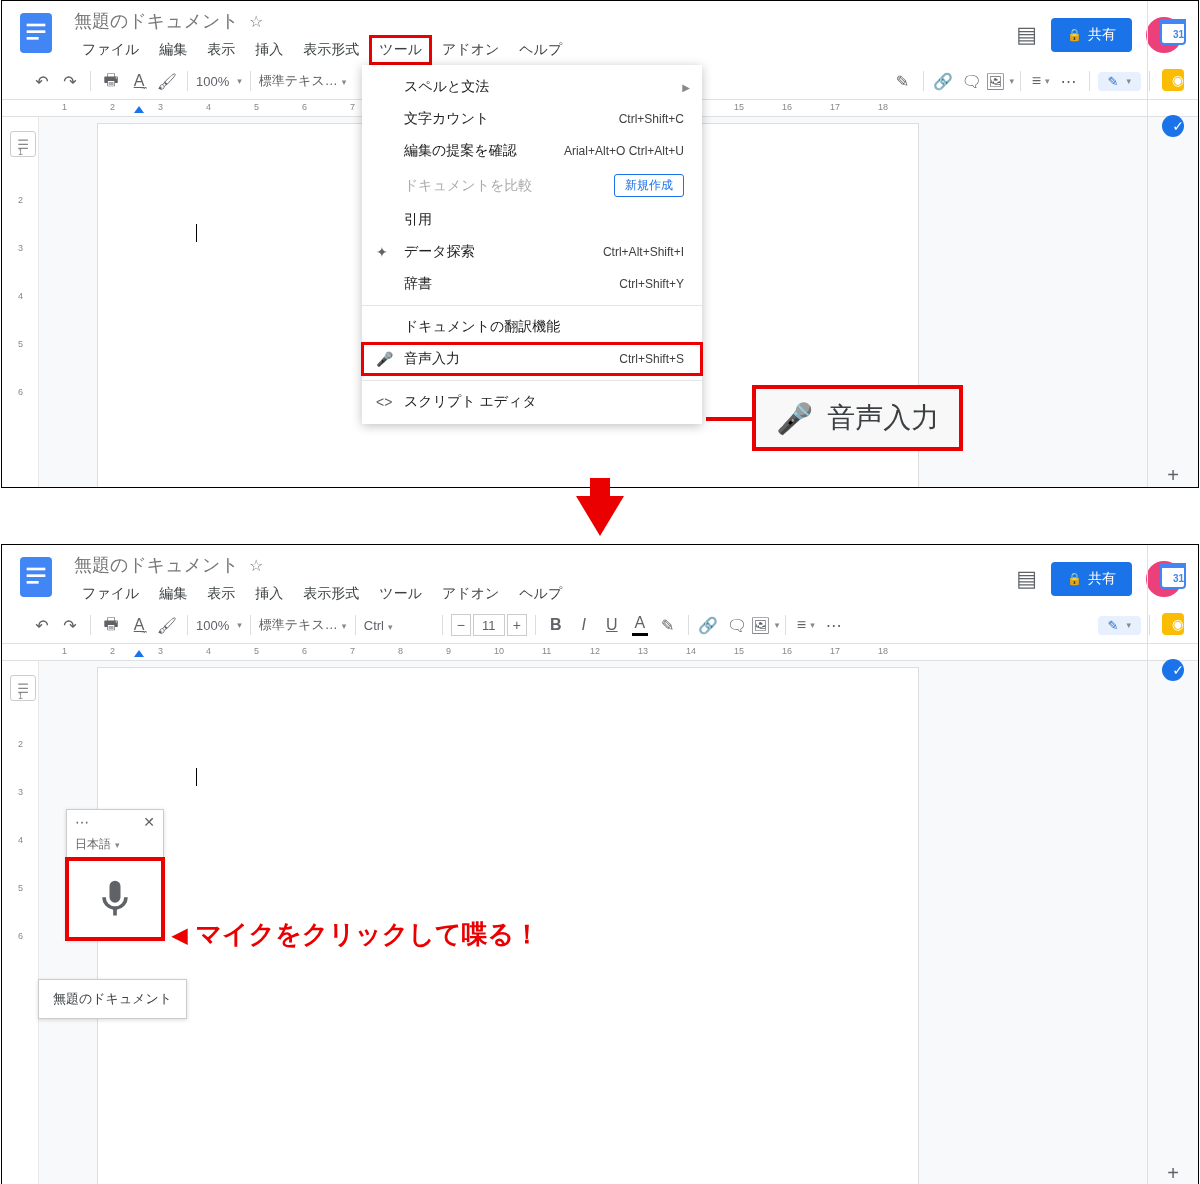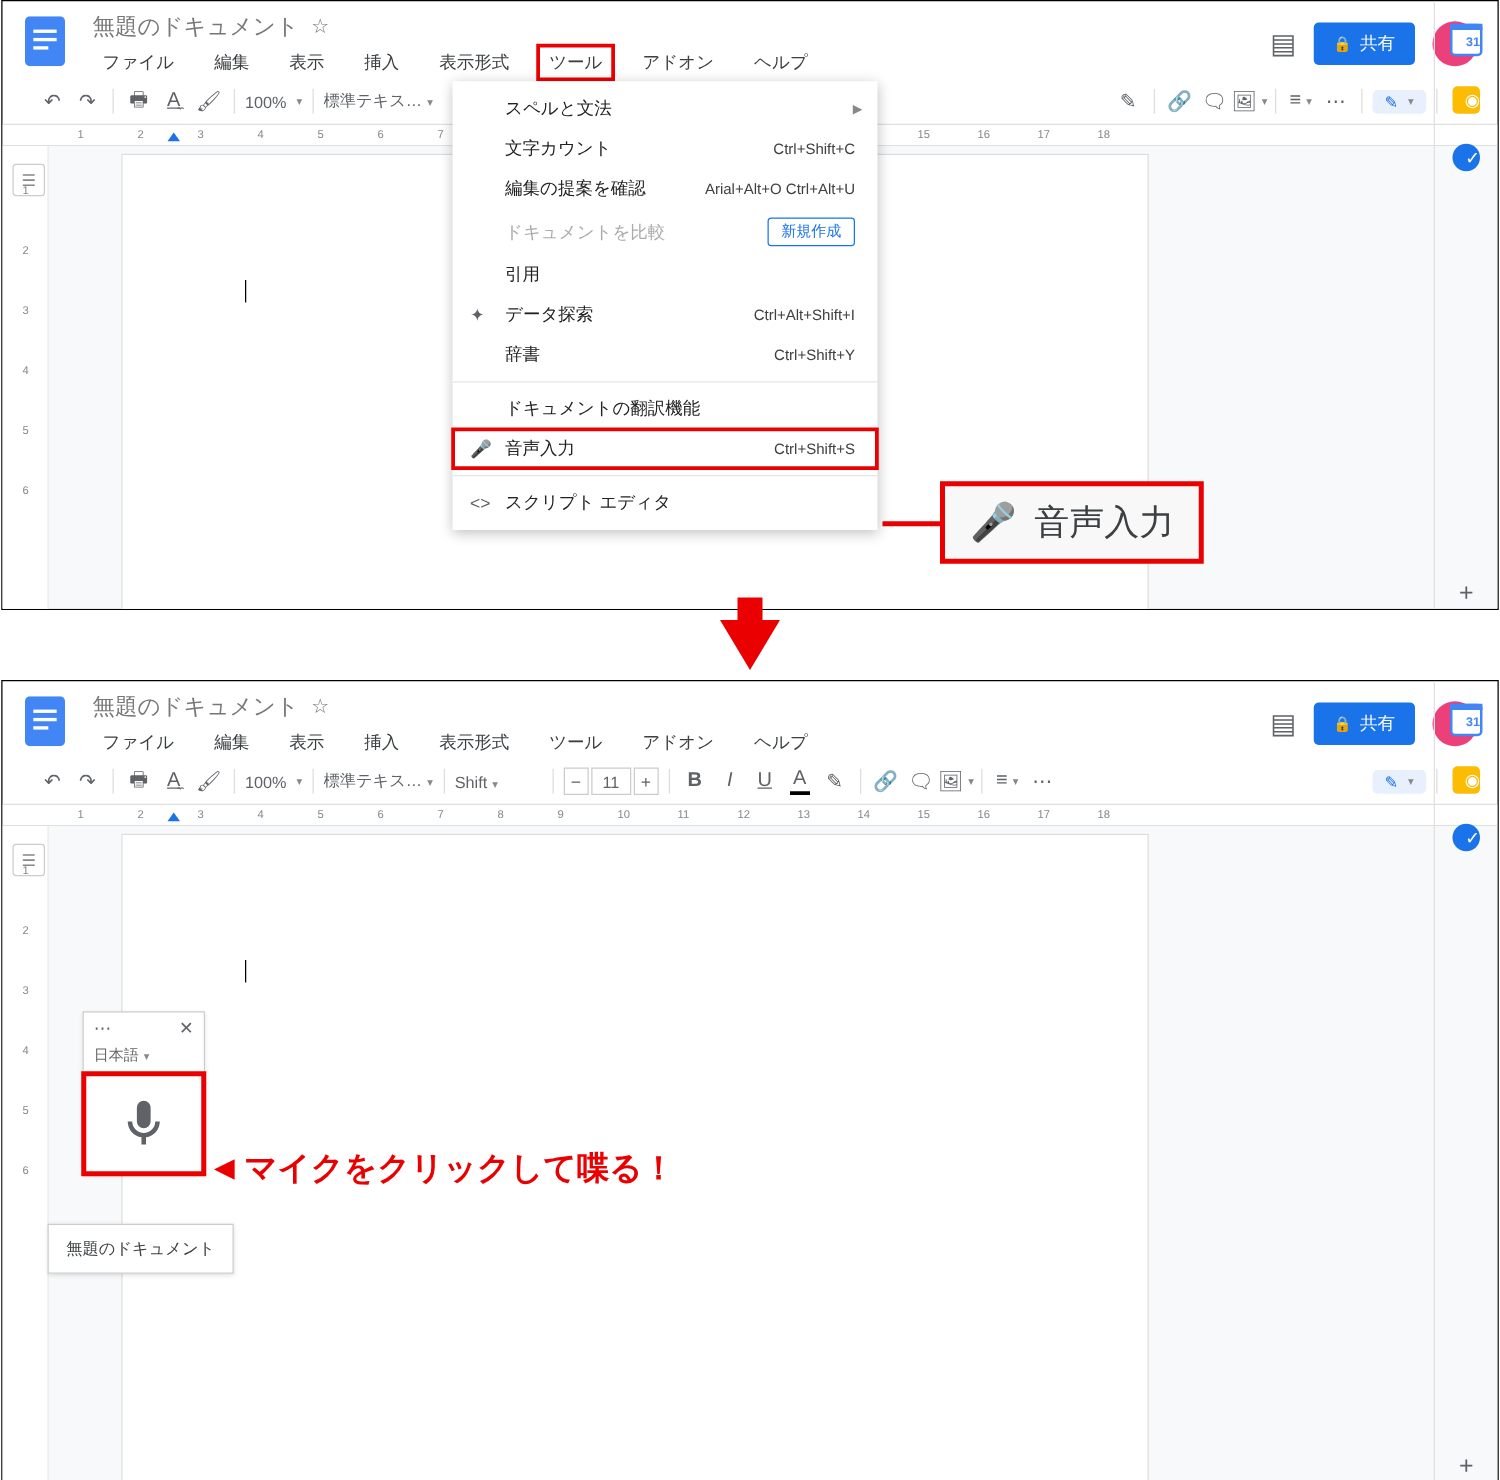--- a/index.html
+++ b/index.html
@@ -6,21 +6,21 @@
 .frame{border:1px solid #000;width:1196px;margin:0 auto 8px;background:#fff;overflow:hidden;position:relative}
 .f1{height:486px}
 .f2{height:640px}
 .hdr{display:flex;align-items:flex-start;padding:8px 16px 0;position:relative}
 .logo{width:36px;height:48px;display:flex;align-items:center;justify-content:center}
 .logo svg{width:32px;height:40px}
 .titlewrap{flex:1;margin-left:20px}
 .titlebar{display:flex;align-items:center;gap:10px}
 .doctitle{font-size:18px;color:#777}
 .star{color:#777;font-size:16px}
-.menubar{display:flex;gap:16px;margin-top:4px;font-size:14px}
+.menubar{display:flex;gap:4px;margin-top:4px;font-size:14px}
 .menubar span{padding:4px 8px;cursor:pointer}
 .hiTools{outline:3px solid #ea0000;outline-offset:-1px}
 .hdr-right{display:flex;align-items:center;gap:14px;margin-top:8px}
 .cmt{font-size:22px;color:#5f6368}
 .share{background:#1a73e8;color:#fff;padding:8px 16px;border-radius:4px;display:flex;align-items:center;gap:6px;font-size:14px;font-weight:500}
 .lock{font-size:12px}
 .avatar{width:36px;height:36px;border-radius:50%;background:#ec407a}
 .tbar{display:flex;align-items:center;height:36px;border-bottom:1px solid #e0e0e0;padding:0 16px 0 28px;gap:4px;color:#5f6368;position:relative}
 .tbtn{width:24px;height:28px;display:inline-flex;align-items:center;justify-content:center;font-size:16px}
 .sep{width:1px;height:20px;background:#ddd;margin:0 4px}
@@ -291,21 +291,21 @@
     <span class="tbtn">🖶</span>
     <span class="tbtn"><span style="text-decoration:underline">A</span>̼</span>
     <span class="tbtn">🖌</span>
     <span class="sep"></span>
     <span class="zoom drop">
         <span>100%</span>
       </span>
     <span class="sep"></span>
     <span class="styletxt drop">標準テキス…</span>
     <span class="sep"></span>
-    <span class="styletxt drop" style="width:70px">Shift</span>
+    <span class="styletxt drop" style="width:70px">Ctrl</span>
     <span class="sep"></span>
     <span class="fontsz">
       <span class="pm">−</span>
       <span class="box">11</span>
       <span class="pm">+</span>
     </span>
     <span class="sep"></span>
     <span class="tbtn">
         <b>B</b>
       </span>

